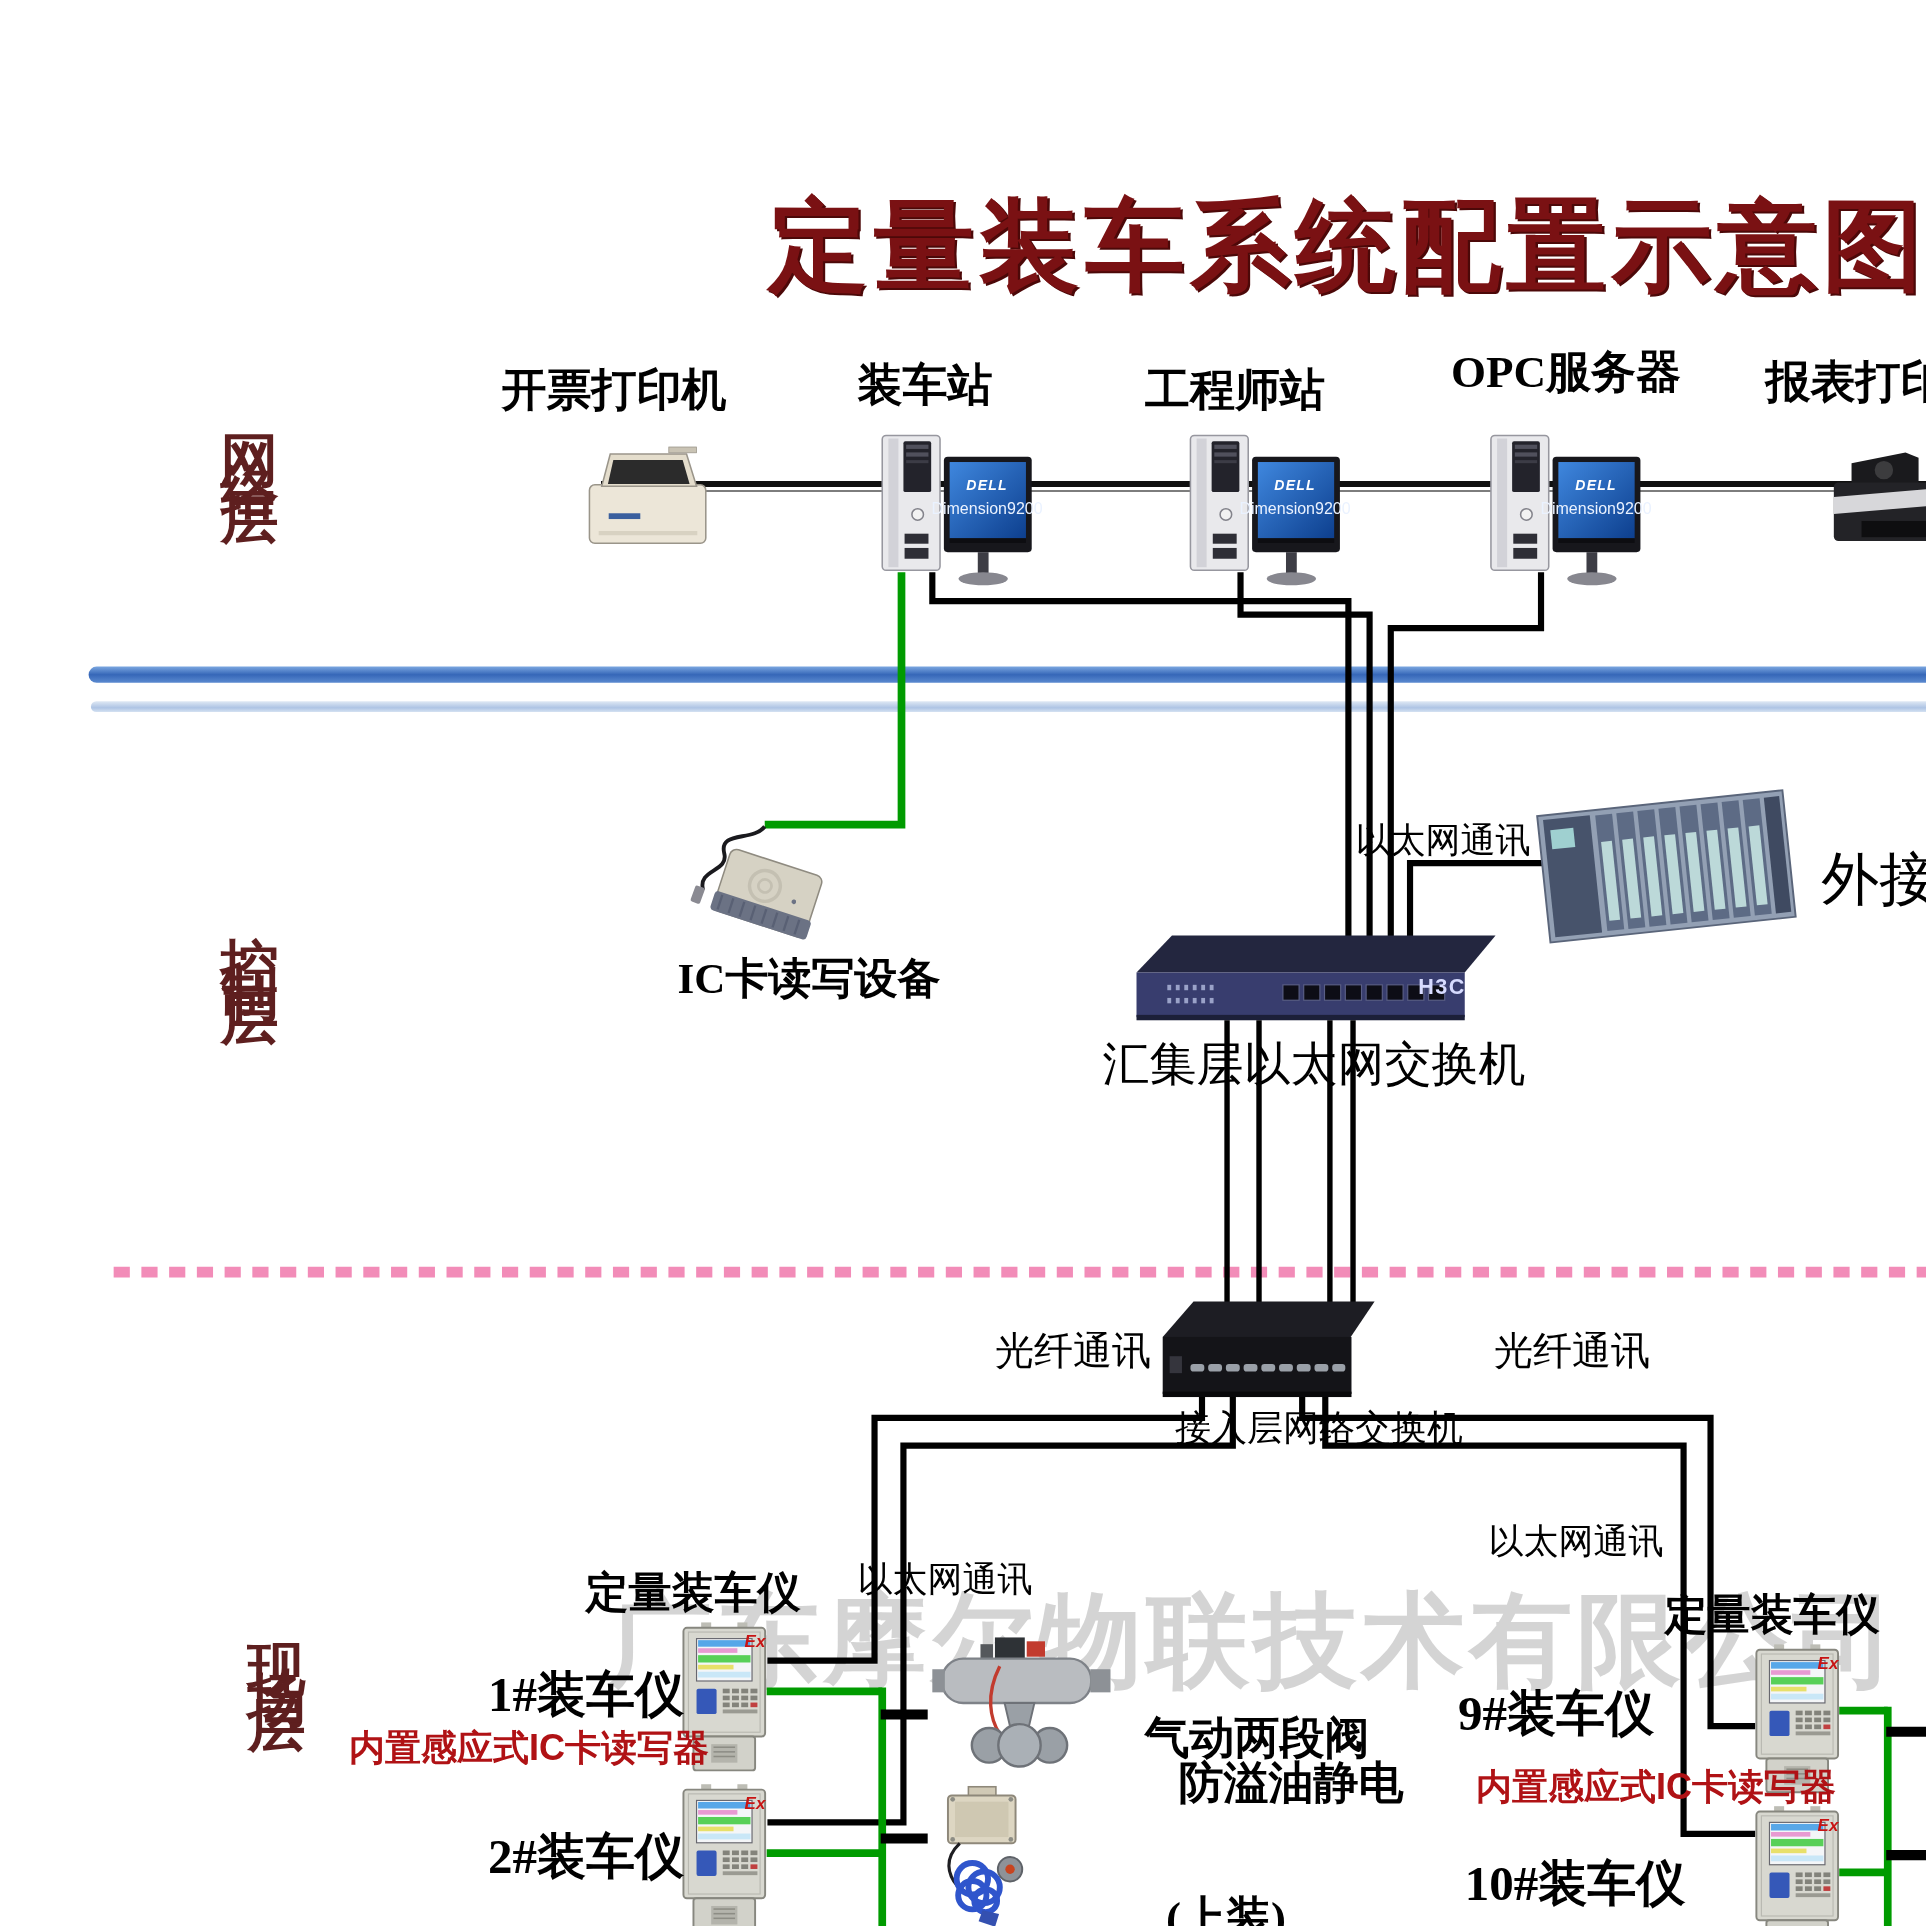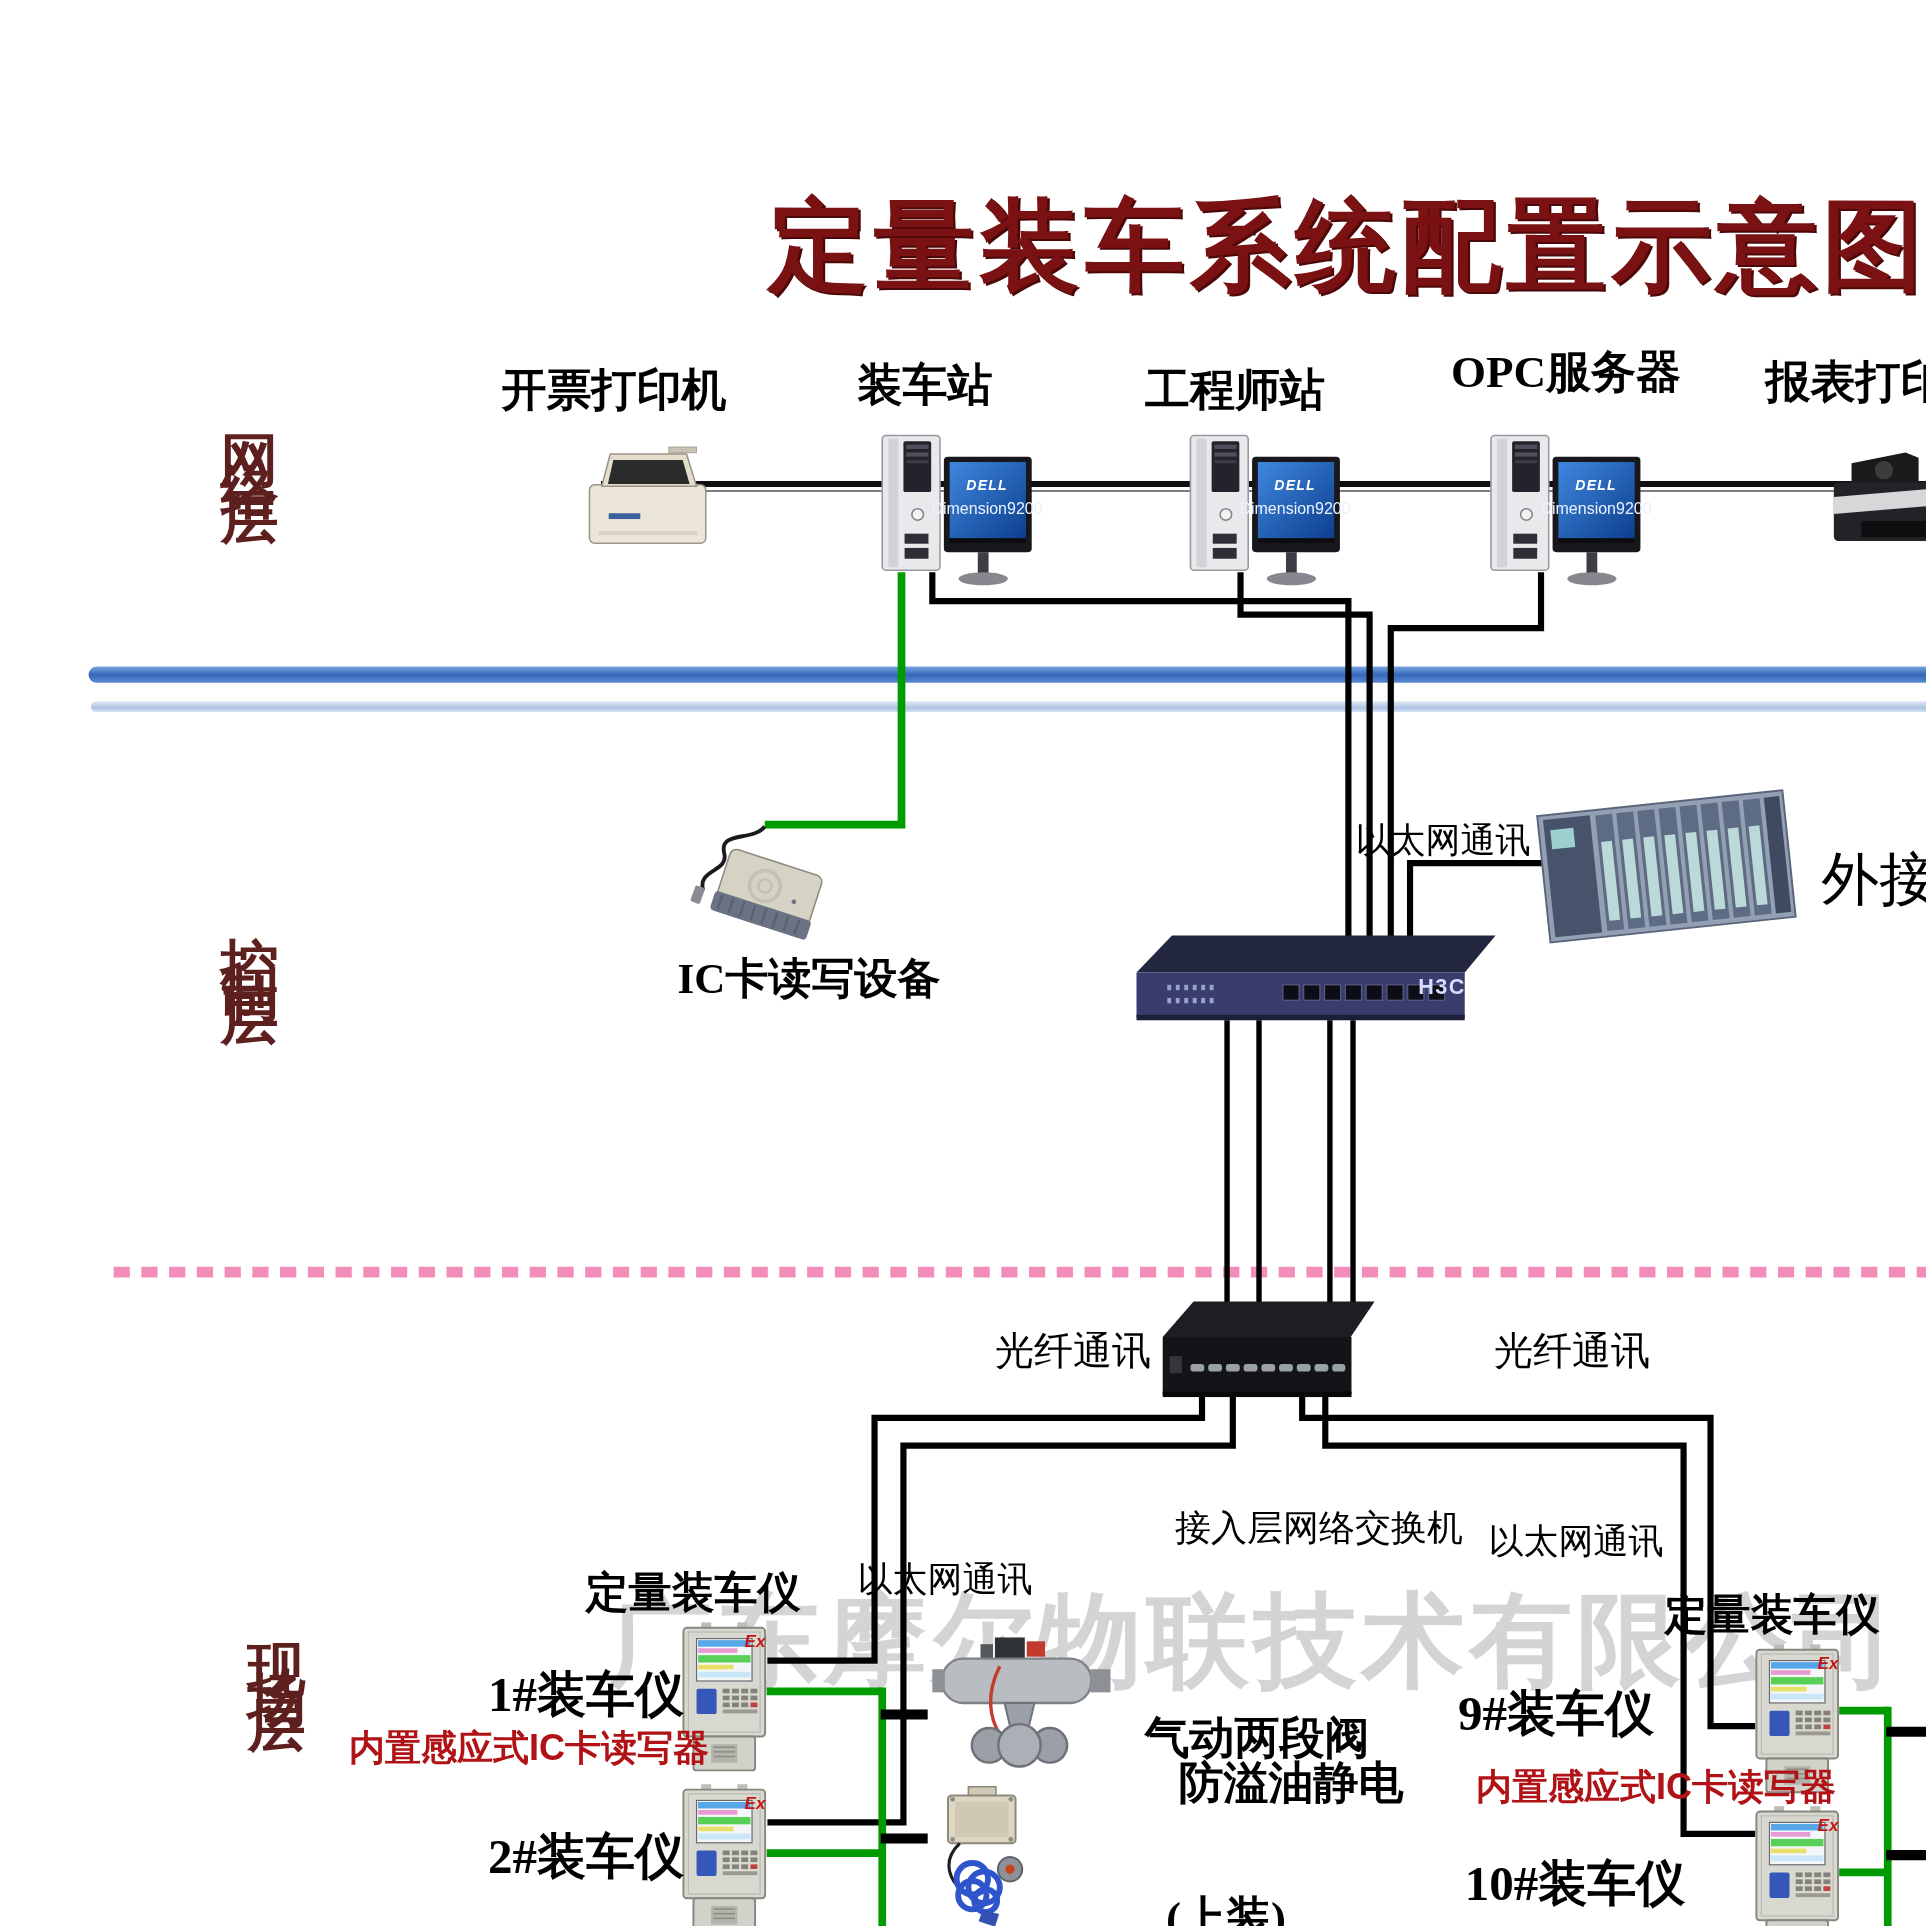--- a/index.html
+++ b/index.html
@@ -404,25 +404,26 @@
   <div class="lbl lab monbrand" style="left:987px;top:486px;">DELL</div>
   <div class="lbl lab monmodel" style="left:987px;top:509px;">Dimension9200</div>
   <div class="lbl lab monbrand" style="left:1295px;top:486px;">DELL</div>
   <div class="lbl lab monmodel" style="left:1295px;top:509px;">Dimension9200</div>
   <div class="lbl lab monbrand" style="left:1596px;top:486px;">DELL</div>
   <div class="lbl lab monmodel" style="left:1596px;top:509px;">Dimension9200</div>
 
   <div class="lbl lab kai f112" style="left:809px;top:979px;">IC卡读写设备</div>
   <div class="lbl lab f92" style="left:1443px;top:840px;">以太网通讯</div>
   <div class="lbl lab f150" style="left:2063px;top:879px;">外接PLC/DCS系统</div>
+  <div class="lbl lab f122" style="left:1314px;top:1064px;">汇集层以太网交换机</div>
   <div class="lbl lab h3c" style="left:1442px;top:987px;">H3C</div>
 
   <div class="lbl lab f102" style="left:1073px;top:1351px;">光纤通讯</div>
   <div class="lbl lab f102" style="left:1572px;top:1351px;">光纤通讯</div>
-  <div class="lbl lab f94" style="left:1319px;top:1528px;">接入层网络交换机</div>
+  <div class="lbl lab f94" style="left:1319px;top:1428px;">接入层网络交换机</div>
 
   <div class="lbl lab hei f112" style="left:693px;top:1592px;">定量装车仪</div>
   <div class="lbl lab f92" style="left:945px;top:1579px;">以太网通讯</div>
   <div class="lbl lab kai f128" style="left:586px;top:1695px;">1#装车仪</div>
   <div class="lbl lab red f94" style="left:529px;top:1748px;">内置感应式IC卡读写器</div>
   <div class="lbl lab kai f128" style="left:586px;top:1857px;">2#装车仪</div>
 
   <div class="lbl lab kai f116" style="left:1257px;top:1695px;">气动两段阀</div>
   <div class="lbl lab kai f116" style="left:1291px;top:1740px;">防溢油静电</div>
   <div class="lbl lab kai f116" style="left:1226px;top:1875px;">(上装)</div>

